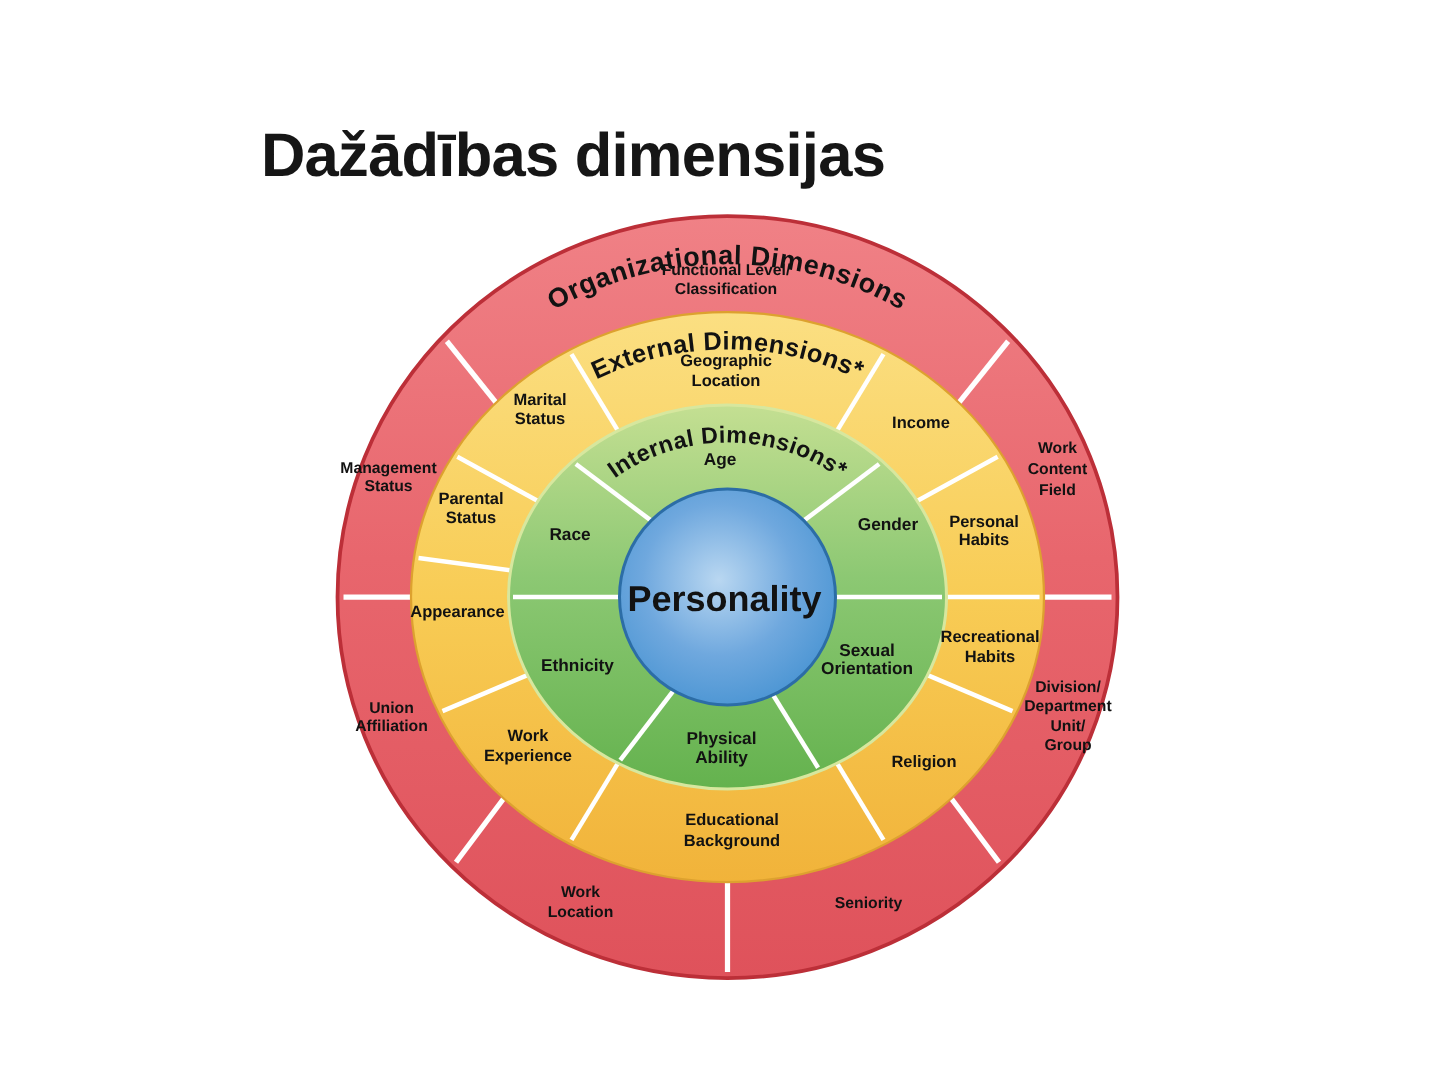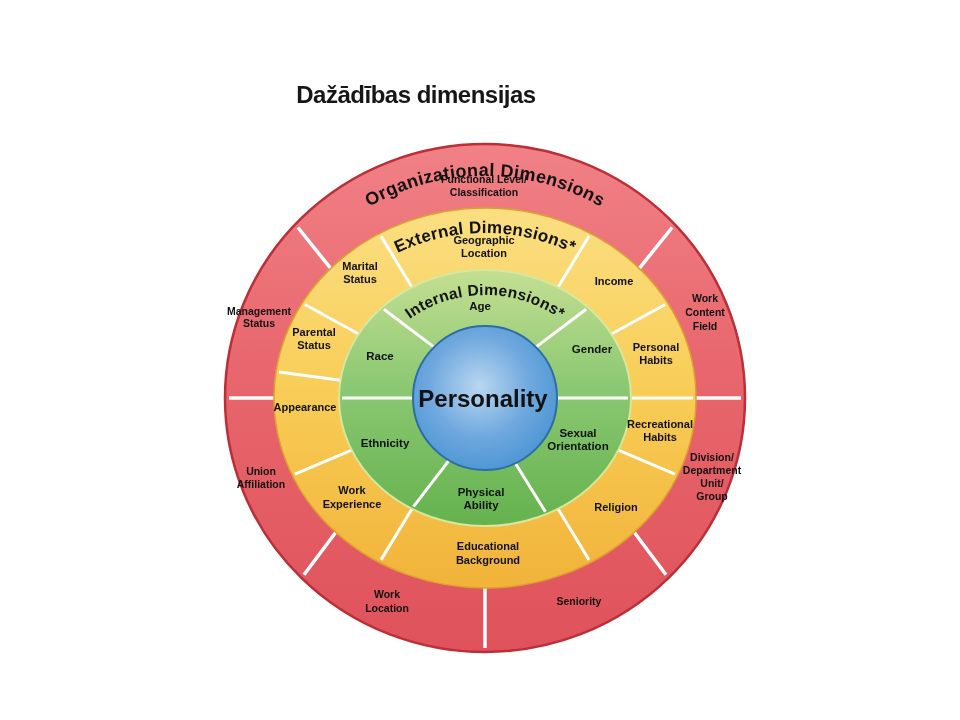--- a/index.html
+++ b/index.html
@@ -10,26 +10,25 @@
     position: relative;
     font-family: "Liberation Sans", sans-serif;
   }
   .slide-title {
     position: absolute;
     top: 83px; left: 0;
     width: 764px;
     margin: 0;
     text-align: center;
     font-family: "Liberation Sans", sans-serif;
-    font-size: 24px;
+    font-size: 41px;
     font-weight: 600;
     letter-spacing: -0.5px;
     color: #161616;
     line-height: 1;
-    padding-left: 34px;
   }
   .wheel-svg { position: absolute; left: 0; top: 0; }
   svg text {
     font-family: "Liberation Sans", sans-serif;
     font-weight: bold;
     fill: #121212;
   }
   .lbl-red   { font-size: 10.5px; }
   .lbl-yel   { font-size: 11px; }
   .lbl-grn   { font-size: 11.5px; }

